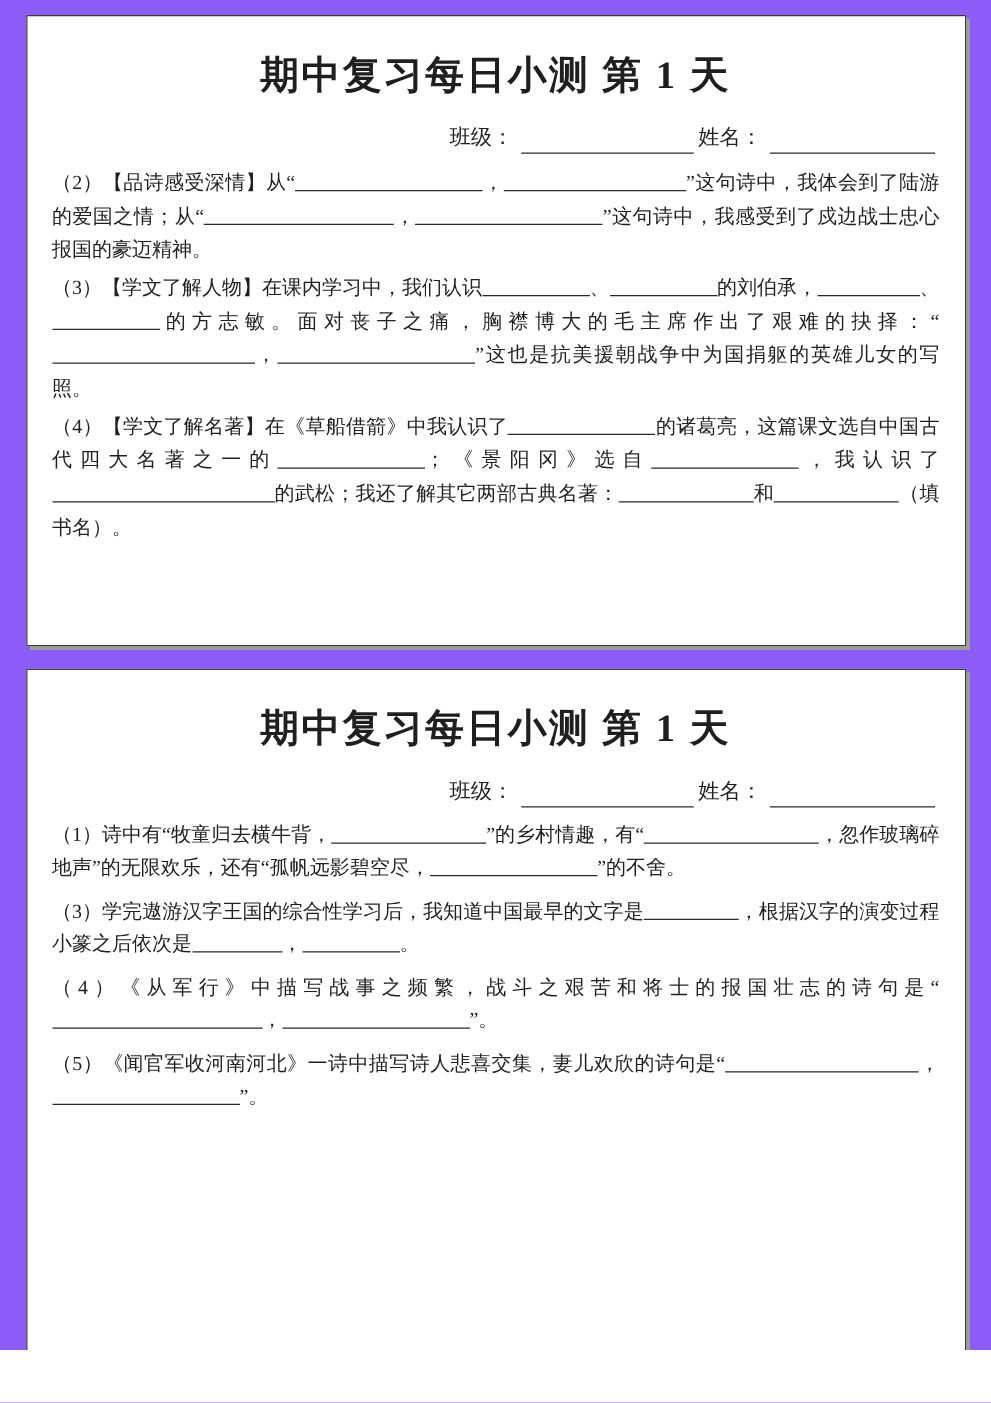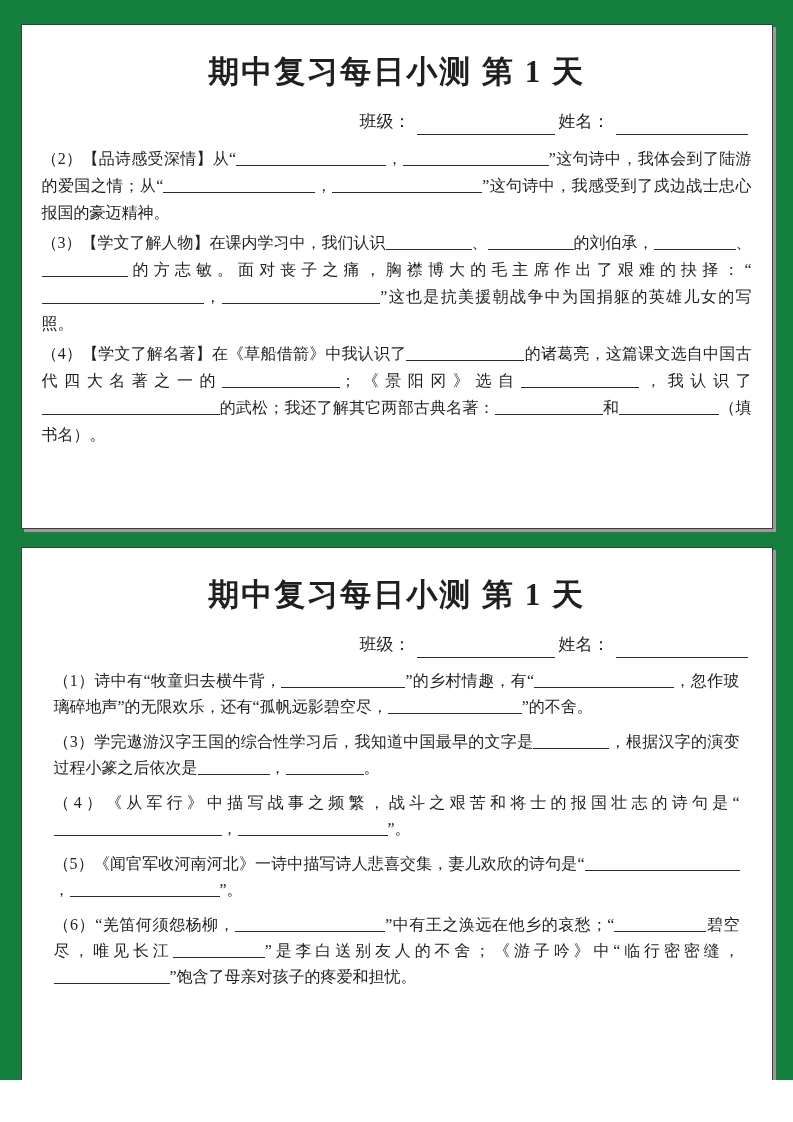--- a/index.html
+++ b/index.html
@@ -5,23 +5,23 @@
   html, body {
     margin: 0;
     padding: 0;
     background: #ffffff;
     font-family: "Liberation Serif", "DejaVu Serif", serif;
     color: #1f1f1f;
   }
   .page {
     width: 793px;
     height: 1080px;
-    background: #15803d;
+    background: #8b5cf6;
     box-sizing: border-box;
-    padding-top: 24px;
+    padding-top: 12px;
     overflow: hidden;
   }
   .quiz-box {
     width: 752px;
     margin: 0 auto;
     box-sizing: border-box;
     border: 1px solid #3c3c3c;
     box-shadow: 3px 3px 0 #9c9c9c;
     background: #ffffff;
     padding: 18px 20px 14px 20px;
@@ -63,21 +63,21 @@
     margin-top: 4px;
   }
   .question {
     font-size: 16px;
     line-height: 27px;
     text-align: justify;
     margin: 3px 0;
   }
   .day2 .question {
     line-height: 26px;
-    margin: 9px 12px;
+    margin: 9px 0;
   }
   .blank {
     display: inline-block;
     border-bottom: 1px solid #2a2a2a;
     height: 15px;
     vertical-align: baseline;
     transform: translateY(2px);
   }
 </style>
 </head>
@@ -106,17 +106,16 @@
       <span class="id-label">班级：</span>
       <span class="id-blank class-blank"></span>
       <span class="id-label">姓名：</span>
       <span class="id-blank name-blank"></span>
     </div>
     <div class="questions">
         <p class="question">（1）诗中有“牧童归去横牛背，<span class="blank" style="width: 124px;"></span>”的乡村情趣，有“<span class="blank" style="width: 140px;"></span>，忽作玻璃碎地声”的无限欢乐，还有“孤帆远影碧空尽，<span class="blank" style="width: 134px;"></span>”的不舍。</p>
         <p class="question">（3）学完遨游汉字王国的综合性学习后，我知道中国最早的文字是<span class="blank" style="width: 76px;"></span>，根据汉字的演变过程小篆之后依次是<span class="blank" style="width: 72px;"></span>，<span class="blank" style="width: 78px;"></span>。</p>
         <p class="question">（4）《从军行》中描写战事之频繁，战斗之艰苦和将士的报国壮志的诗句是“<span class="blank" style="width: 168px;"></span>，<span class="blank" style="width: 150px;"></span>”。</p>
         <p class="question">（5）《闻官军收河南河北》一诗中描写诗人悲喜交集，妻儿欢欣的诗句是“<span class="blank" style="width: 155px;"></span>，<span class="blank" style="width: 150px;"></span>”。</p>
-        <p class="question">（6）“羌笛何须怨杨柳，<span class="blank" style="width: 150px;"></span>”中有王之涣远在他乡的哀愁；“<span class="blank" style="width: 92px;"></span>碧空尽，唯见长江<span class="blank" style="width: 92px;"></span>”是李白送别友人的不舍；《游子吟》中“临行密密缝，<span class="blank" style="width: 116px;"></span>”饱含了母亲对孩子的疼爱和担忧。</p>
       </div>
   </section>
 
 </div>
 
 </body></html>

